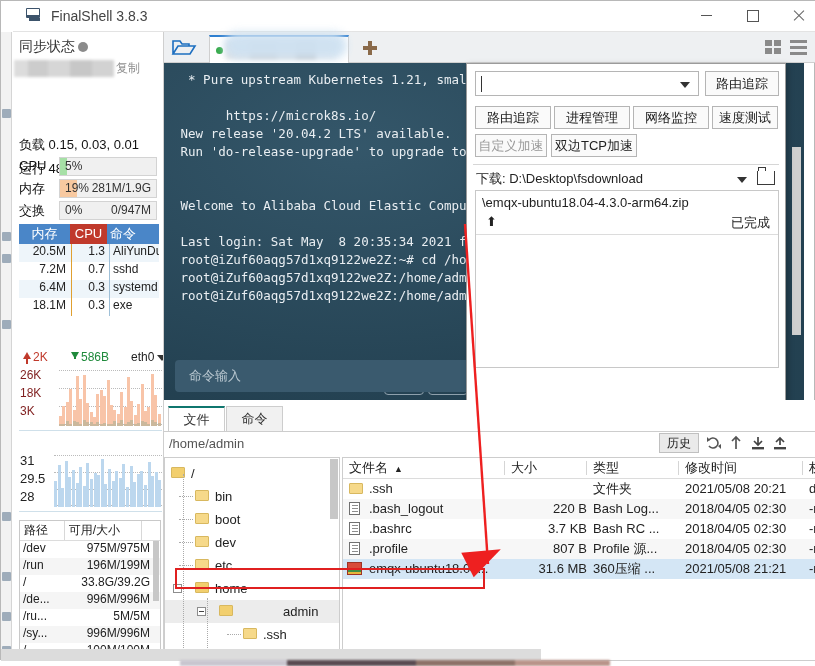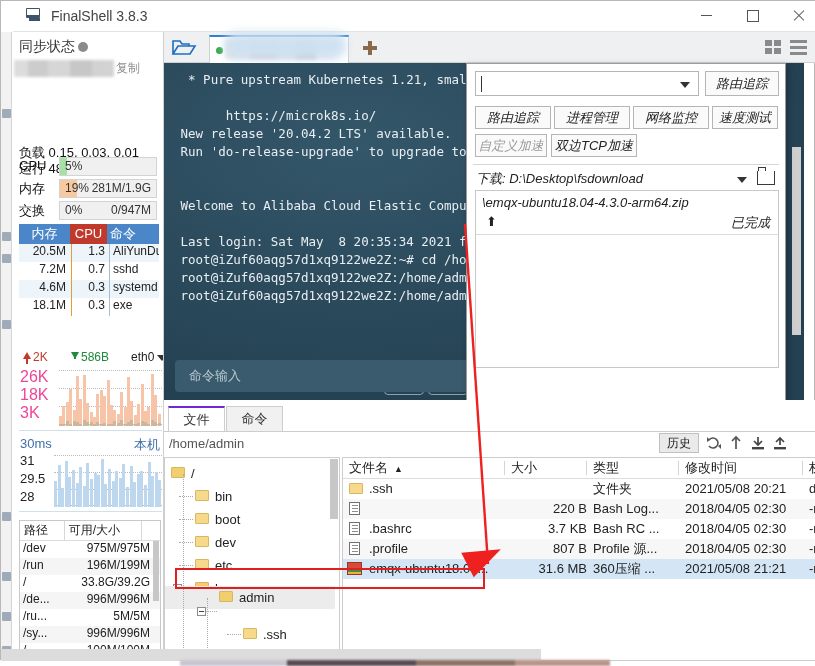--- a/index.html
+++ b/index.html
@@ -37,21 +37,21 @@
   #synclabel{position:absolute;left:7px;top:3px;font-size:14px;color:#333;}
   #syncdot{position:absolute;left:66px;top:7px;width:10px;height:10px;border-radius:50%;background:#8b8b8b;}
   #blurbar{position:absolute;left:2px;top:28px;width:100px;height:17px;
       background:linear-gradient(90deg,#dcdcdc 0 14%,#cccccc 14% 34%,#d6d6d6 34% 56%,#c7c7c7 56% 78%,#d2d2d2 78% 100%);
       filter:blur(1.4px);}
   #copy-btn{position:absolute;left:104px;top:28px;font-size:12px;color:#8f8f8f;}
   #sysinfo-btn{position:absolute;left:20px;top:50px;width:100px;height:25px;background:#eef2f7;border:1px solid #c3cfdb;
       box-sizing:border-box;text-align:center;line-height:23px;font-size:13px;color:#333;}
   .kv{position:absolute;left:7px;font-size:13px;color:#111;white-space:nowrap;}
   #runrow{top:90px;margin-top:38px;}
-  #loadrow{top:104px;margin-top:8px;}
+  #loadrow{top:104px;}
   .meter{position:absolute;left:47px;width:98px;height:19px;background:#f0f0f0;border:1px solid #d3d3d3;box-sizing:border-box;}
   .meter .fill{position:absolute;left:0;top:0;height:100%;}
   .meter .t1{position:absolute;left:5px;top:1px;font-size:12px;color:#333;}
   .meter .t2{position:absolute;right:5px;top:1px;font-size:12px;color:#333;}
   .mlabel{position:absolute;left:7px;font-size:13px;color:#111;}
   #cpurow{top:126px;}#memrow{top:148px;}#swprow{top:170px;}
 
   
   #ptable{position:absolute;left:7px;top:192px;width:140px;}
   #ptable .hdr{display:flex;height:20px;}
@@ -70,21 +70,21 @@
   #net-up{position:absolute;left:14px;top:0;font-size:12px;color:#c0392b;}
   #net-dn{position:absolute;left:62px;top:0;font-size:12px;color:#1f8a3b;}
   #net-if{position:absolute;left:112px;top:0;font-size:12px;color:#222;}
   .arrowup{position:absolute;left:4px;top:2px;width:0;height:0;border-left:4px solid transparent;border-right:4px solid transparent;border-bottom:7px solid #c0392b;}
   .arrowup:after{content:"";position:absolute;left:-1px;top:7px;width:2px;height:5px;background:#c0392b;}
   .arrowdn{position:absolute;left:52px;top:2px;width:0;height:0;border-left:4px solid transparent;border-right:4px solid transparent;border-top:7px solid #1f8a3b;}
   .arrowdn:before{content:"";position:absolute;left:-1px;top:-6px;width:2px;height:6px;background:#1f8a3b;}
   .caret{position:absolute;width:0;height:0;border-left:5px solid transparent;border-right:5px solid transparent;border-top:6px solid #333;}
   #ifcaret{left:138px;top:5px;}
   #netgraph{position:absolute;left:7px;top:336px;width:143px;height:62px;background:#fff;border-bottom:1px solid #cfe0ea;}
-  #netgraph .yl{position:absolute;left:1px;font-size:16px;color:#ec4899;}
+  #netgraph .yl{position:absolute;left:1px;font-size:12px;color:#7f1d1d;}
   #netplot{position:absolute;left:40px;top:2px;width:103px;height:56px;}
   #netplot .bar{position:absolute;bottom:0;width:3px;background:#f8c4a8;}
   #netplot .bar2{position:absolute;bottom:0;width:3px;background:#cbb89c;}
   #netplot .grid{position:absolute;left:0;width:100%;height:0;border-top:1px dotted #bbb;}
 
   #pingbar{position:absolute;left:7px;top:404px;width:143px;height:16px;}
   #ping-ms{position:absolute;left:1px;top:0;font-size:13px;color:#3d6fa8;}
   #ping-host{position:absolute;right:2px;top:0;font-size:13px;color:#3d6fa8;}
   #pinggraph{position:absolute;left:7px;top:421px;width:143px;height:58px;background:#fff;border-bottom:1px solid #cfe0ea;}
   #pinggraph .yl{position:absolute;left:1px;font-size:13px;color:#222;}
@@ -135,21 +135,21 @@
   #termtext{position:absolute;left:9px;top:8px;width:620px;font-family:"DejaVu Sans Mono","Liberation Mono",monospace;font-size:12.5px;line-height:18px;color:#e9eef2;white-space:pre;}
   #termcursor{position:absolute;left:394px;top:331px;width:10px;height:14px;border:1px solid #3fcf5e;}
   #cmdbar{position:absolute;left:11px;bottom:8px;width:600px;height:32px;background:#3a5a6e;border-radius:4px;}
   #cmdbar span{position:absolute;left:14px;top:7px;font-size:13px;color:#b9c7d0;}
   #termscroll{position:absolute;right:3px;top:84px;width:9px;height:188px;background:#cfcfcf;}
   #termtoolbar{position:absolute;left:220px;bottom:4px;width:400px;height:22px;}
   .tpill{position:absolute;top:2px;width:38px;height:17px;border:1px solid #8ea0ac;border-radius:4px;color:#9fb0bb;font-size:11px;text-align:center;line-height:16px;}
   .ticon{position:absolute;top:3px;width:15px;height:15px;border:1.5px solid #93a5b1;box-sizing:border-box;}
 
   
-  #dialog{position:absolute;left:465px;top:62px;width:320px;height:363px;background:#fff;border:1px solid #9b9b9b;box-sizing:border-box;box-shadow:2px 2px 6px rgba(0,0,0,.25);font-style:italic;}
+  #dialog{position:absolute;left:465px;top:62px;width:320px;height:363px;background:#fff;border:1px solid #9b9b9b;box-sizing:border-box;box-shadow:2px 2px 6px rgba(0,0,0,.25);}
   #d-combo{position:absolute;left:8px;top:7px;width:224px;height:25px;background:#fff;border:1px solid #b5b5b5;box-sizing:border-box;}
   #d-combo .cursor{position:absolute;left:5px;top:4px;width:1px;height:16px;background:#333;}
   #d-combo .cv{position:absolute;left:9px;top:4px;font-size:12px;color:#333;}
   #d-combo .cr{position:absolute;right:8px;top:10px;width:0;height:0;border-left:5px solid transparent;border-right:5px solid transparent;border-top:6px solid #333;}
   #d-trace{position:absolute;left:238px;top:7px;width:74px;height:25px;background:#fafafa;border:1px solid #b5b5b5;box-sizing:border-box;text-align:center;line-height:23px;font-size:13px;color:#222;}
   .dbtn{position:absolute;height:23px;background:#fafafa;border:1px solid #b5b5b5;box-sizing:border-box;text-align:center;line-height:21px;font-size:13px;color:#222;}
   .dbtn.dim{color:#9a9a9a;}
   #d-sep{position:absolute;left:6px;top:100px;width:306px;height:1px;background:#d6d6d6;}
   #d-dl-label{position:absolute;left:9px;top:106px;font-size:13px;color:#222;}
   #d-dl-caret{position:absolute;right:38px;top:113px;width:0;height:0;border-left:5px solid transparent;border-right:5px solid transparent;border-top:6px solid #333;}
@@ -158,21 +158,21 @@
   #d-list{position:absolute;left:8px;top:126px;width:304px;height:178px;background:#fff;border:1px solid #c8c8c8;box-sizing:border-box;padding-left:40px;}
   #d-item{position:absolute;left:0;top:0;width:100%;height:44px;border-bottom:1px solid #dcdcdc;box-sizing:border-box;}
   #d-item-name{position:absolute;left:6px;top:4px;font-size:13px;color:#222;}
   #d-item-arrow{position:absolute;left:10px;top:23px;font-size:13px;color:#222;}
   #d-item-status{position:absolute;right:8px;top:23px;font-size:13px;color:#222;}
 
   
   #fm{position:absolute;left:163px;top:399px;width:651px;height:261px;background:#fff;}
   #fm-tabs{position:absolute;left:0;top:6px;width:100%;height:26px;}
   .fmtab{position:absolute;top:0;height:26px;background:#f1f1f1;border:1px solid #cdcdcd;box-sizing:border-box;font-size:13px;color:#333;text-align:center;line-height:24px;}
-  #fmtab-file{left:4px;width:57px;background:#fff;border-top:2px solid #6d28d9;border-bottom:none;}
+  #fmtab-file{left:4px;width:57px;background:#fff;border-top:2px solid #0f766e;border-bottom:none;}
   #fmtab-cmd{left:62px;width:57px;}
   #fm-tabline{position:absolute;left:0;top:31px;width:100%;height:1px;background:#cdcdcd;}
   #fm-path{position:absolute;left:5px;top:36px;font-size:13px;color:#555;}
   #fm-history{position:absolute;right:116px;top:33px;width:40px;height:20px;background:#eaeaea;border:1px solid #c0c0c0;box-sizing:border-box;font-size:12px;text-align:center;line-height:18px;color:#222;}
   .fmico{position:absolute;top:34px;width:18px;height:18px;}
   #fm-body{position:absolute;left:0;top:57px;width:651px;height:204px;}
   #tree{position:absolute;left:0;top:0;width:176px;height:204px;background:#fff;border:1px solid #cdcdcd;box-sizing:border-box;overflow:hidden;}
   .tnode{position:absolute;height:23px;font-size:13px;color:#222;white-space:nowrap;line-height:23px;}
   .tnode.sel{background:#ececec;left:0;width:170px;}
   .folder{position:absolute;top:5px;width:14px;height:11px;background:#f6d98a;border:1px solid #d8b85f;box-sizing:border-box;border-radius:1px;}
@@ -280,21 +280,21 @@
             <div class="c1">20.5M</div>
             <div class="c2">1.3</div>
             <div class="c3">AliYunDu</div>
           </div>
           <div class="prow">
             <div class="c1">7.2M</div>
             <div class="c2">0.7</div>
             <div class="c3">sshd</div>
           </div>
           <div class="prow">
-            <div class="c1">4.6M</div>
+            <div class="c1">6.4M</div>
             <div class="c2">0.3</div>
             <div class="c3">systemd</div>
           </div>
           <div class="prow">
             <div class="c1">18.1M</div>
             <div class="c2">0.3</div>
             <div class="c3">exe</div>
           </div>
         </div>
     </div>
@@ -372,24 +372,20 @@
           <div class="bar2" style="left: 88.4px; height: 2px;"></div>
           <div class="bar" style="left: 91.8px; height: 52px;"></div>
           <div class="bar2" style="left: 91.8px; height: 6px;"></div>
           <div class="bar" style="left: 95.2px; height: 31.2px;"></div>
           <div class="bar2" style="left: 95.2px; height: 3.6px;"></div>
           <div class="bar" style="left: 98.6px; height: 12.48px;"></div>
           <div class="bar2" style="left: 98.6px; height: 2.8px;"></div>
         </div>
     </div>
 
-    <div id="pingbar">
-      <div id="ping-ms">30ms</div>
-      <div id="ping-host">本机</div>
-    </div>
     <div id="pinggraph">
       <div class="yl" style="top:0">31</div>
       <div class="yl" style="top:18px">29.5</div>
       <div class="yl" style="top:36px">28</div>
       <div id="pingplot">
           <div class="grid" style="top: 0px;"></div>
           <div class="grid" style="top: 17px;"></div>
           <div class="grid" style="top: 34px;"></div>
           <div class="grid" style="top: 50px;"></div>
           <div class="pb" style="left: 0px; height: 26.4px;"></div>
@@ -594,21 +590,21 @@
             <div class="thline" style="left: 14px; top: 61px; width: 14px;"></div>
             <div class="tnode" style="top: 50px; left: 30px;"><div class="folder" style="left: 0px;"></div><span style="margin-left: 20px;">boot</span></div>
             <div class="thline" style="left: 14px; top: 84px; width: 14px;"></div>
             <div class="tnode" style="top: 73px; left: 30px;"><div class="folder" style="left: 0px;"></div><span style="margin-left: 20px;">dev</span></div>
             <div class="thline" style="left: 14px; top: 107px; width: 14px;"></div>
             <div class="tnode" style="top: 96px; left: 30px;"><div class="folder" style="left: 0px;"></div><span style="margin-left: 20px;">etc</span></div>
             <div class="thline" style="left: 14px; top: 130px; width: 14px;"></div>
             <div class="tnode" style="top: 119px; left: 30px;"><div class="folder open" style="left: 0px;"></div><span style="margin-left: 20px;">home</span></div>
             <div class="texp" style="left: 8px; top: 126px;"></div>
             <div class="thline" style="left: 38px; top: 153px; width: 14px;"></div>
-            <div class="tnode sel" style="top: 128px; left: 0px;"><div class="folder open" style="left: 54px;"></div><span style="margin-left: 74px;">admin</span></div>
+            <div class="tnode sel" style="top: 142px; left: 0px; padding-left: 44px;"><div class="folder open" style="left: 54px;"></div><span style="margin-left: 74px;">admin</span></div>
             <div class="texp" style="left: 32px; top: 149px;"></div>
             <div class="thline" style="left: 62px; top: 176px; width: 14px;"></div>
             <div class="tnode" style="top: 165px; left: 78px;"><div class="folder" style="left: 0px;"></div><span style="margin-left: 20px;">.ssh</span></div>
             <div class="thline" style="left: 14px; top: 199px; width: 14px;"></div>
             <div class="tnode" style="top: 188px; left: 30px;"><div class="folder" style="left: 0px;"></div><span style="margin-left: 20px;">lib</span></div>
             <div class="tline" style="left: 18px; top: 16px; height: 190px;"></div>
             <div class="tline" style="left: 42px; top: 140px; height: 70px;"></div>
           </div>
         <div id="treescroll"></div>
       </div>
@@ -624,20 +620,21 @@
             <div class="frow" style="top: 21px;">
               <div class="ficon-folder"></div>
               <div class="fc" style="left: 26px; width: 140px;">.ssh</div>
               <div class="fc" style="left: 168px; width: 76px; text-align: right;"></div>
               <div class="fc" style="left: 250px; width: 86px;">文件夹</div>
               <div class="fc" style="left: 342px; width: 120px;">2021/05/08 20:21</div>
               <div class="fc" style="left: 466px; width: 30px;">dr</div>
             </div>
             <div class="frow alt" style="top: 41px;">
               <div class="ficon-file"></div>
+              <div class="fc" style="left: 26px; width: 140px;">.bash_logout</div>
               <div class="fc" style="left: 168px; width: 76px; text-align: right;">220 B</div>
               <div class="fc" style="left: 250px; width: 86px;">Bash Log...</div>
               <div class="fc" style="left: 342px; width: 120px;">2018/04/05 02:30</div>
               <div class="fc" style="left: 466px; width: 30px;">-r</div>
             </div>
             <div class="frow" style="top: 61px;">
               <div class="ficon-file"></div>
               <div class="fc" style="left: 26px; width: 140px;">.bashrc</div>
               <div class="fc" style="left: 168px; width: 76px; text-align: right;">3.7 KB</div>
               <div class="fc" style="left: 250px; width: 86px;">Bash RC ...</div>

